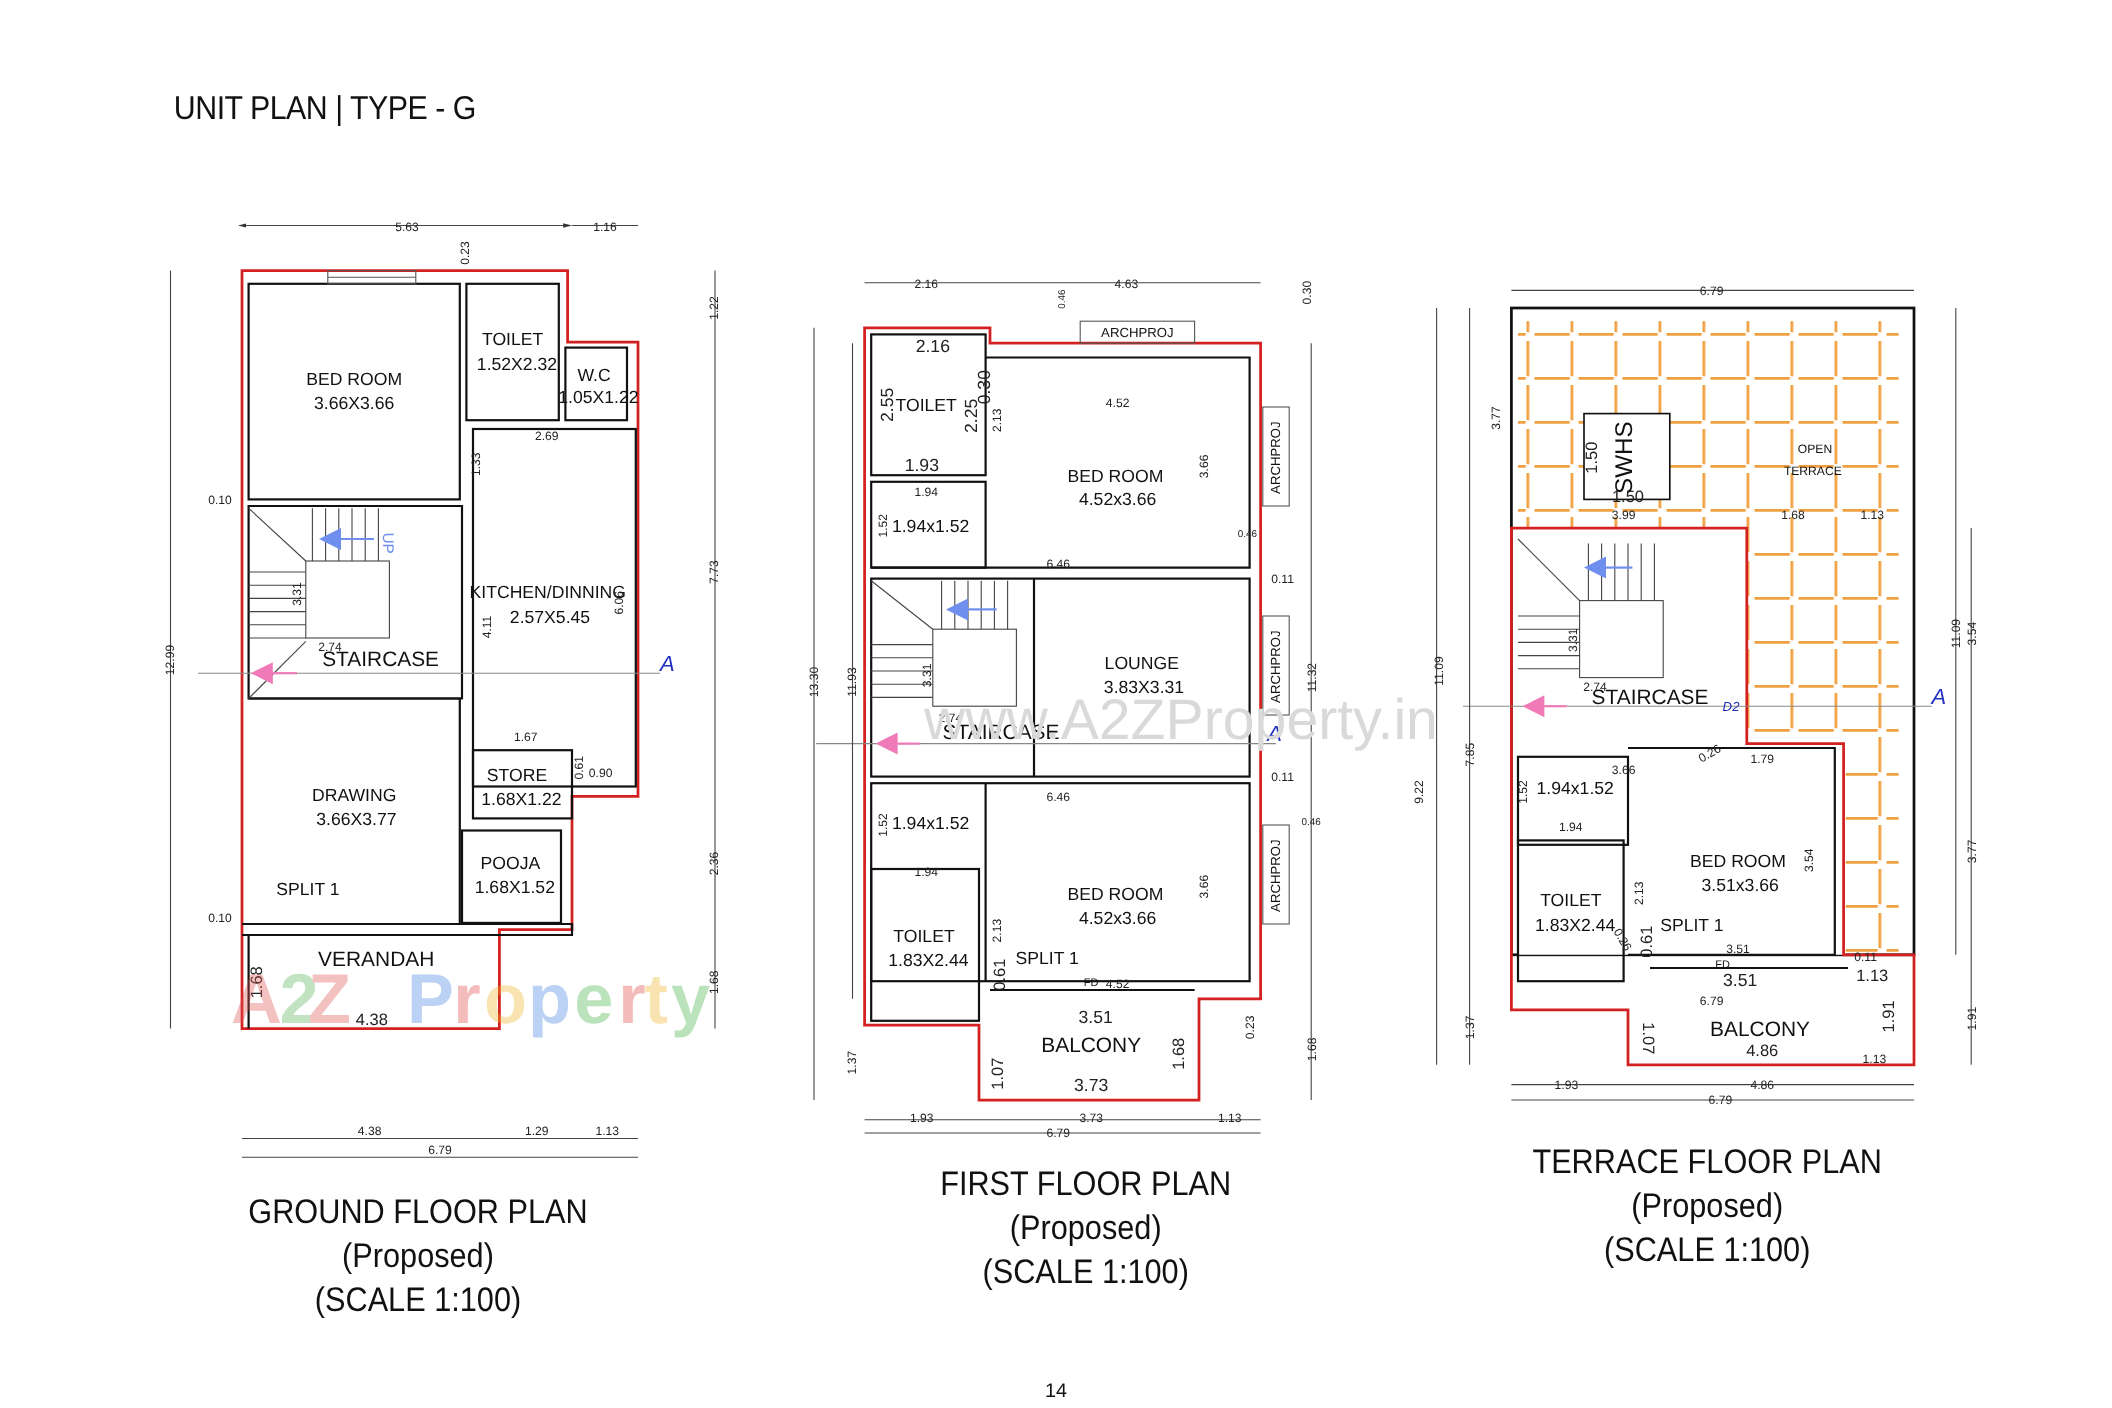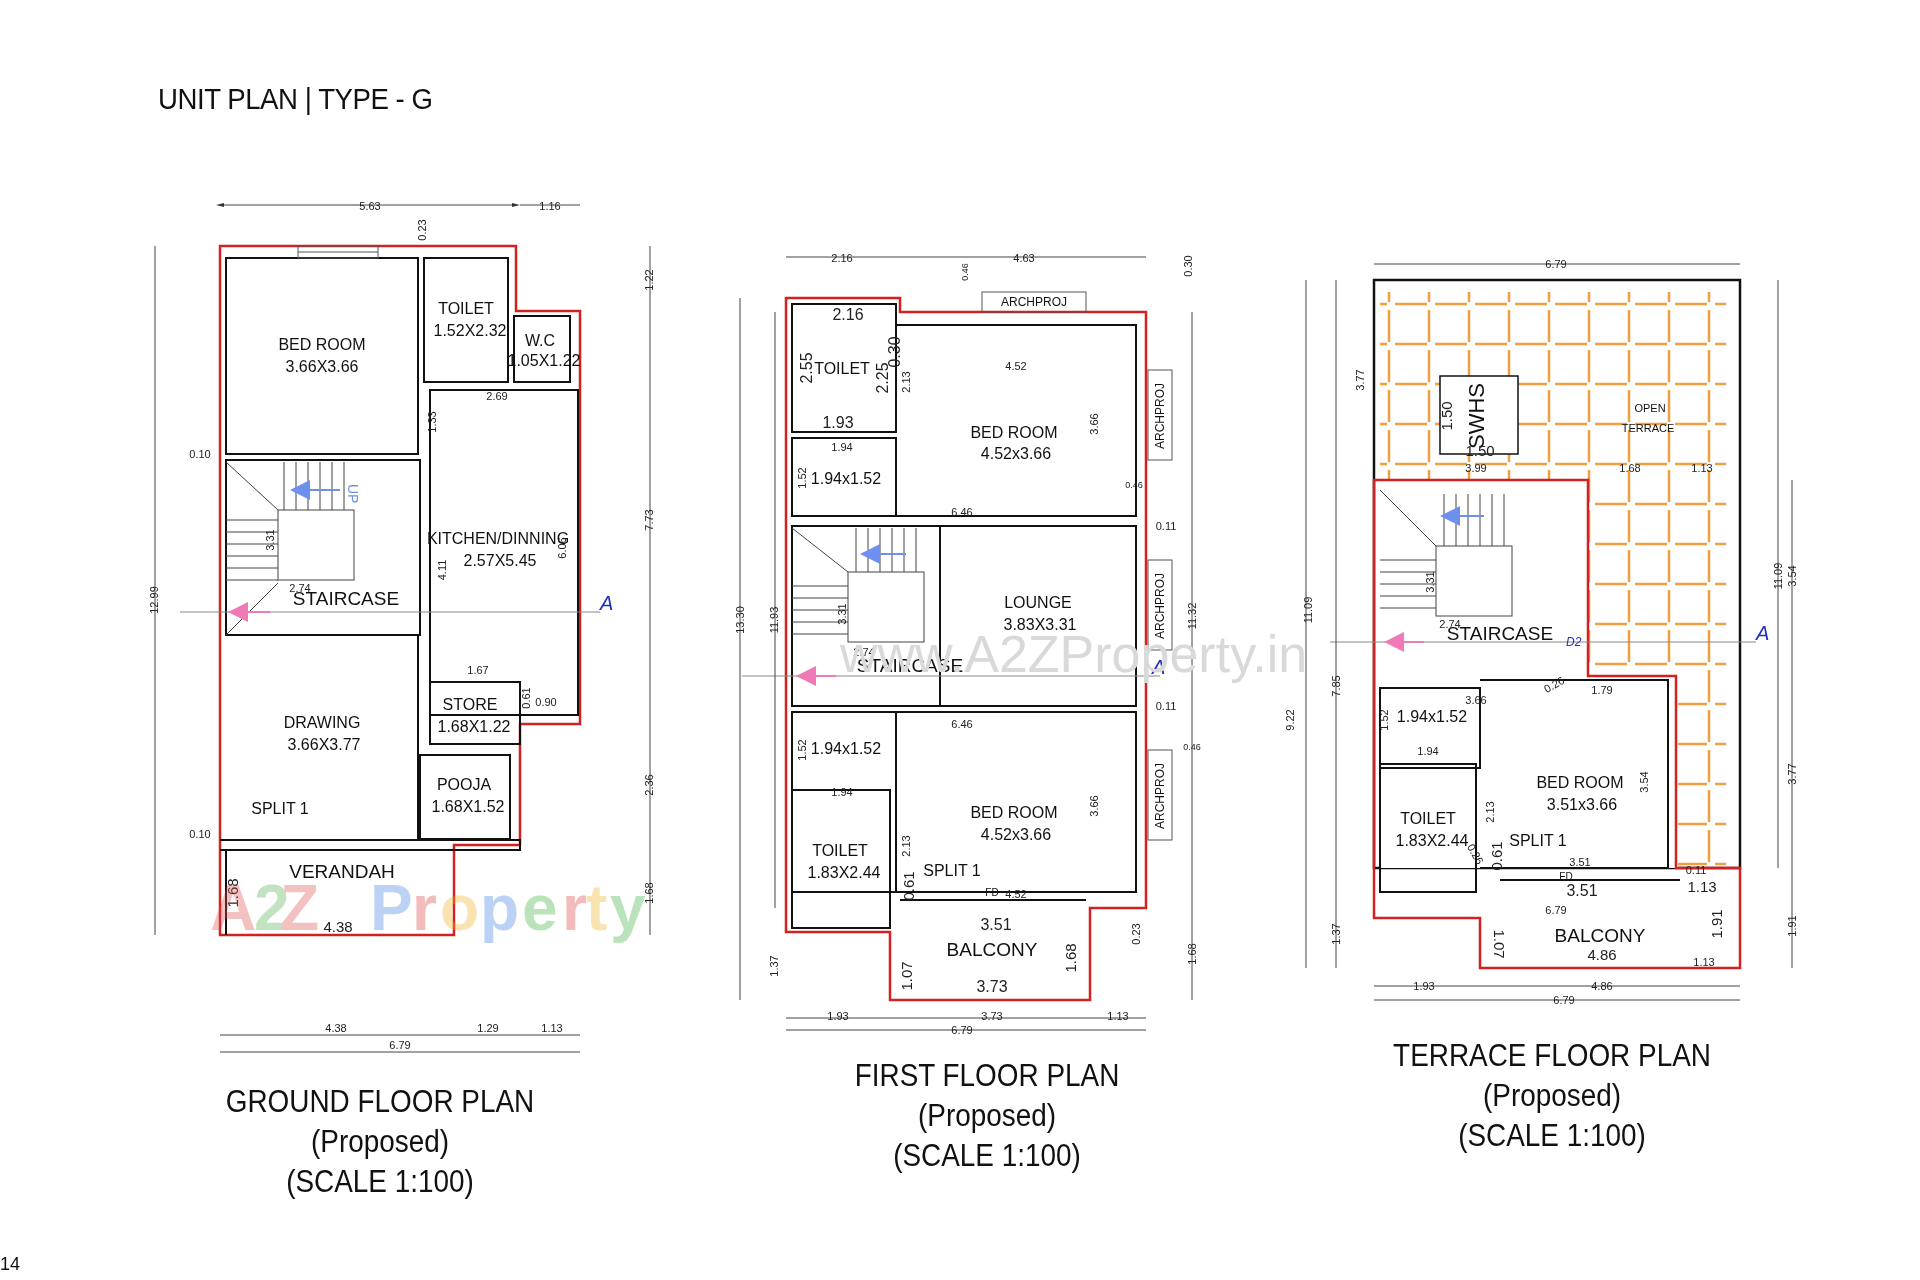--- a/index.html
+++ b/index.html
@@ -1,19 +1,19 @@
 <!DOCTYPE html>
 <html><head>
 <meta charset="utf-8">
 <style>
   html, body { margin:0; padding:0; background:#ffffff; }
   body { width:1920px; height:1280px; position:relative; overflow:hidden;
          font-family:"Liberation Sans", sans-serif; color:#111; }
   .page-title { position:absolute; left:158px; top:82px; font-size:30px; letter-spacing:-0.5px; transform:scaleX(0.92); transform-origin:left; }
-  .page-number { position:absolute; left:0; width:1920px; top:1254px; text-align:left; font-size:18px; }
+  .page-number { position:absolute; left:0; width:1920px; top:1254px; text-align:center; font-size:18px; }
   .caption { position:absolute; text-align:center; font-size:31px; line-height:40px; transform:scaleX(0.9); }
   svg { position:absolute; left:0; top:0; }
   .lbl { font-family:"Liberation Sans", sans-serif; fill:#111; }
   .dim { font-family:"Liberation Sans", sans-serif; fill:#222; font-size:11px; }
   .wm1 { font-family:"Liberation Sans", sans-serif; font-size:64px; font-weight:bold; }
   .wm2 { font-family:"Liberation Sans", sans-serif; font-size:52px; fill:#d9d9d9; }
 </style>
 </head>
 <body>
 

